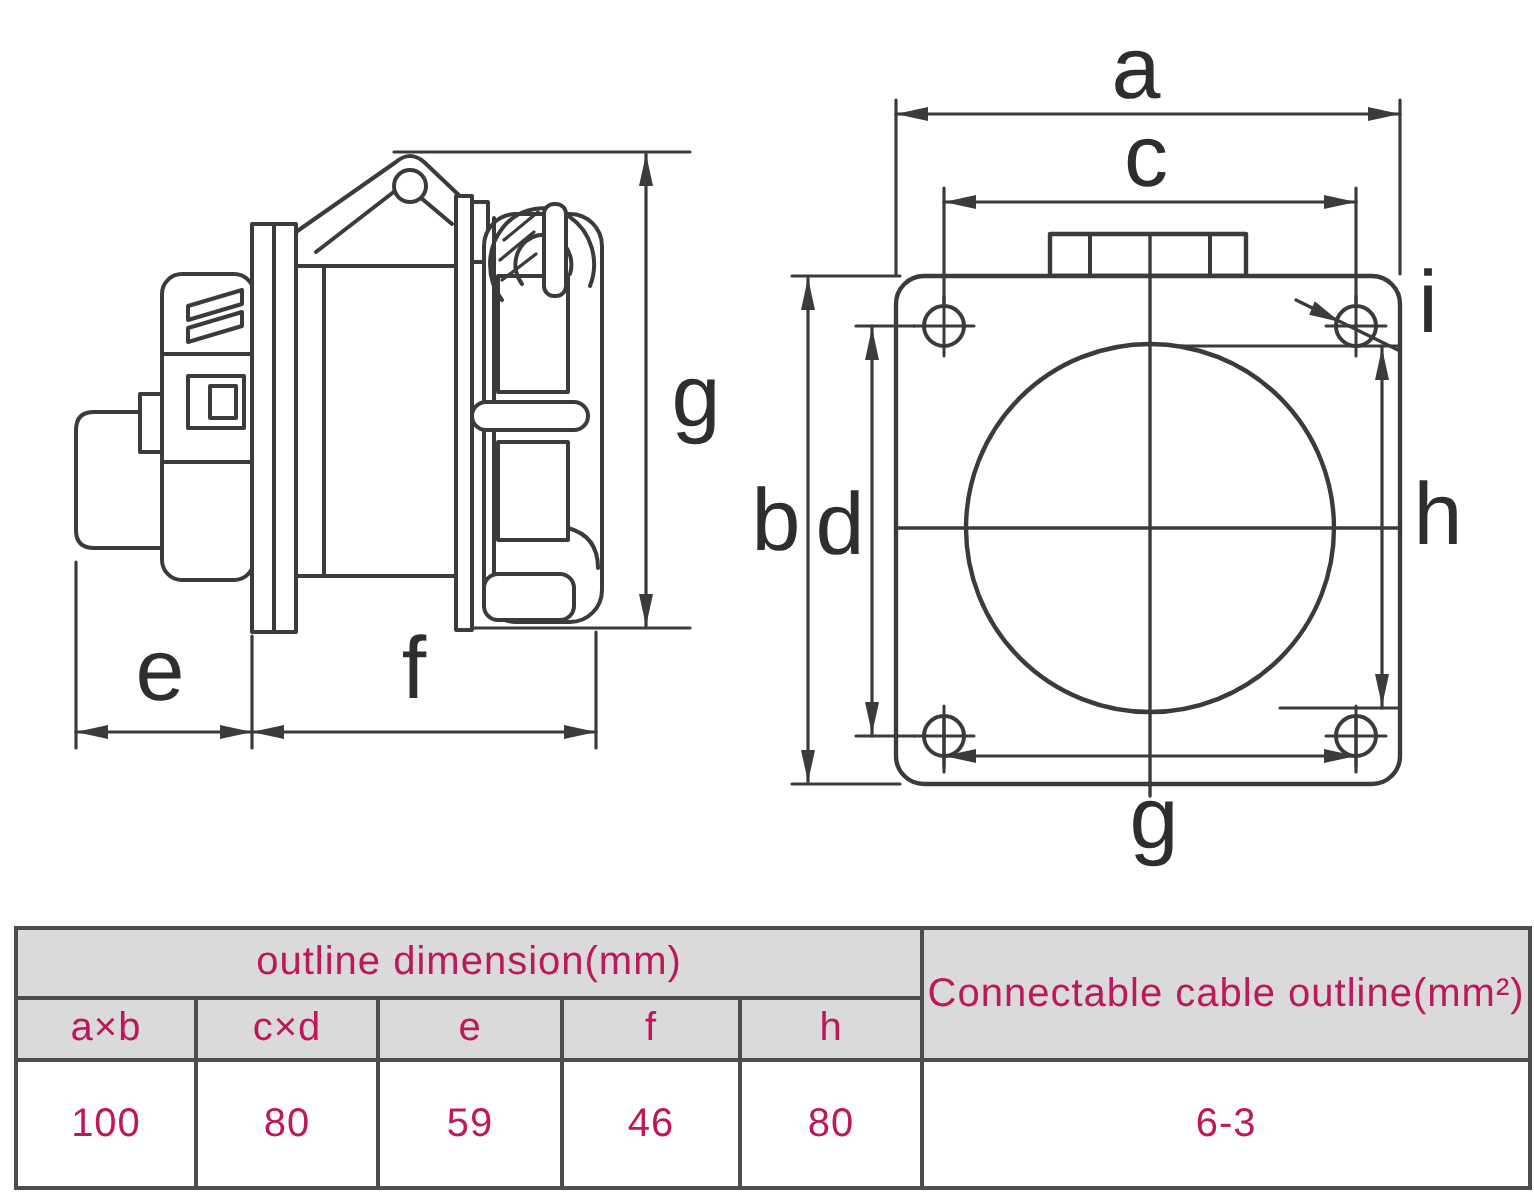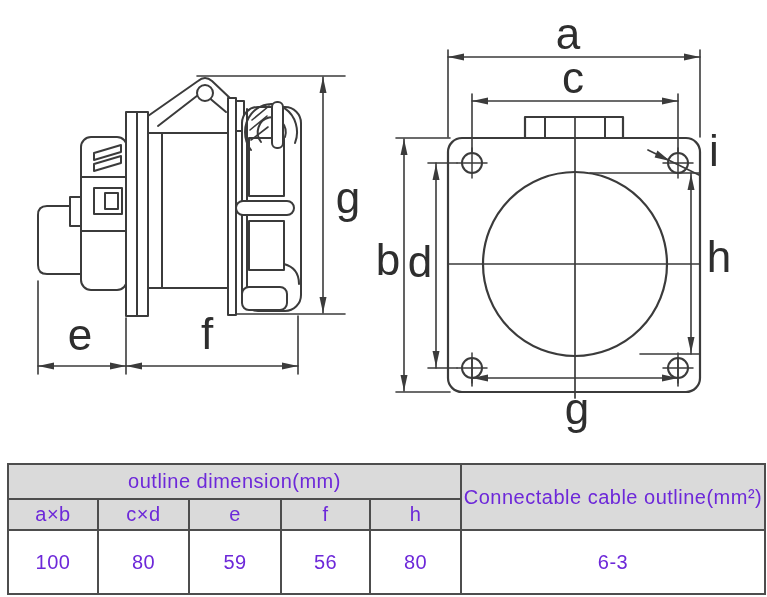--- a/index.html
+++ b/index.html
@@ -2,21 +2,21 @@
 <html><head>
 <meta charset="utf-8">
 <style>
   html,body{margin:0;padding:0;background:#fff;}
   .stage{position:relative;width:767px;height:597px;background:#fff;overflow:hidden;
          font-family:"Liberation Sans", sans-serif;}
   svg text{font-family:"Liberation Sans", sans-serif;fill:#2e2e2e;}
   .dimlabel{font-size:44px;}
   table.spec{position:absolute;left:7px;top:463px;width:757px;height:120px;
              border-collapse:collapse;table-layout:fixed;
-             font-size:20px;color:#6d28d9;}
+             font-size:20px;color:#be185d;}
   table.spec td{border:2px solid #4d4d4d;text-align:center;vertical-align:middle;
                 padding:0;letter-spacing:.5px;}
   td.hdr{background:#dadada;}
   td.val{background:#ffffff;}
 </style>
 </head>
 <body>
 
 <div class="stage">
 
@@ -185,19 +185,19 @@
       <td class="hdr">a×b</td>
       <td class="hdr">c×d</td>
       <td class="hdr">e</td>
       <td class="hdr">f</td>
       <td class="hdr">h</td>
     </tr>
     <tr style="height:64px">
       <td class="val">100</td>
       <td class="val">80</td>
       <td class="val">59</td>
-      <td class="val">56</td>
+      <td class="val">46</td>
       <td class="val">80</td>
       <td class="val">6-3</td>
     </tr>
   </tbody>
     </table>
 </div>
 
 </body></html>

